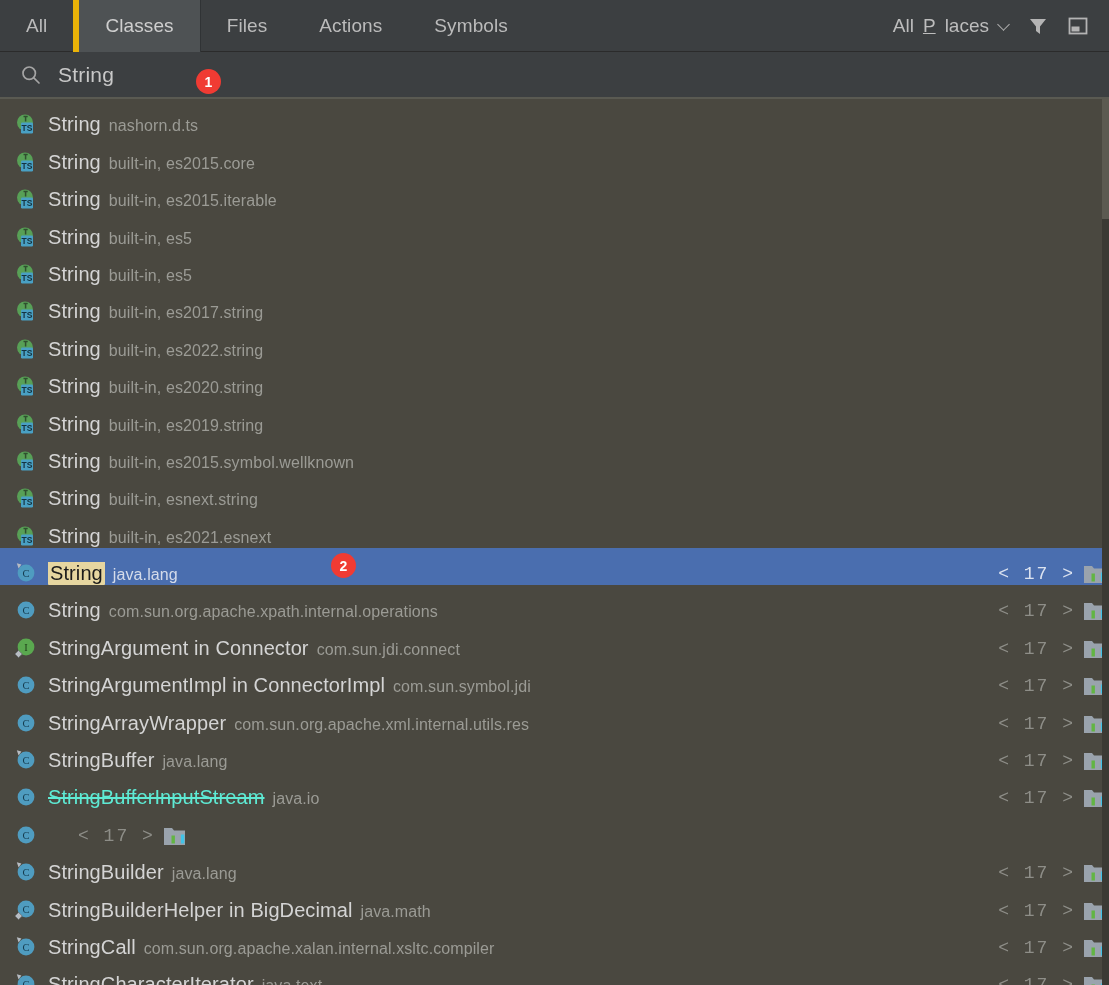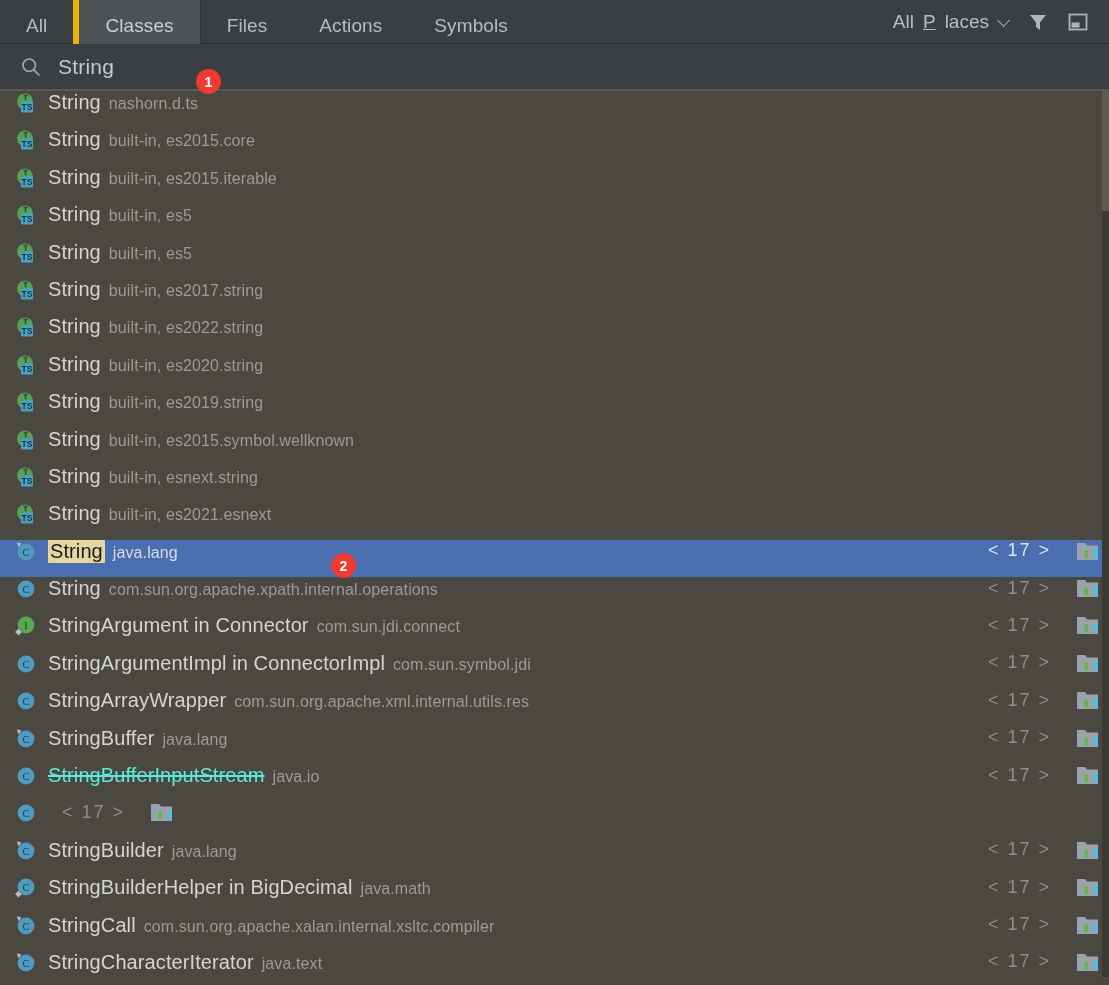--- a/index.html
+++ b/index.html
@@ -19,21 +19,21 @@
     height: 985px;
     background: #4a4840;
     overflow: hidden;
   }
 
   
   .tabbar {
     position: relative;
     display: flex;
     align-items: stretch;
-    height: 44px;
+    height: 52px;
     background: #3c3f41;
     border-bottom: 1px solid #2b2b2b;
   }
 
   .tab {
     display: flex;
     align-items: center;
     justify-content: center;
     padding: 0 26px;
     height: 52px;
@@ -114,24 +114,24 @@
   .list {
     position: relative;
     height: 886px;
     background: #4a4840;
     overflow: hidden;
   }
 
   .row {
     position: relative;
     display: flex;
-    align-items: flex-start;
+    align-items: flex-end;
     height: 37.4px;
     padding-left: 14px;
-    padding-right: 7px;
+    padding-right: 0;
     cursor: default;
     white-space: nowrap;
     overflow: hidden;
   }
 
   .row.selected { background: #4a6eaf; }
 
   .row-icon {
     flex: 0 0 auto;
     width: 24px; height: 24px;
@@ -167,23 +167,24 @@
     color: #9b9b95;
     font-size: 16px;
     letter-spacing: 0.1px;
   }
   .row.selected .pkg { color: #d5dcea; }
 
   .row-right {
     flex: 0 0 auto;
     display: flex;
     align-items: center;
-    gap: 25px;
+    gap: 8px;
     padding-right: 0;
-    margin-left: 14px;
+    margin-left: 30px;
+    font-family: Liberation Mono, monospace;
   }
 
   .counter {
     color: #8e8e88;
     font-size: 18px;
     letter-spacing: 2px;
     white-space: nowrap;
   }
   .row.selected .counter { color: #dce3f0; }
 

